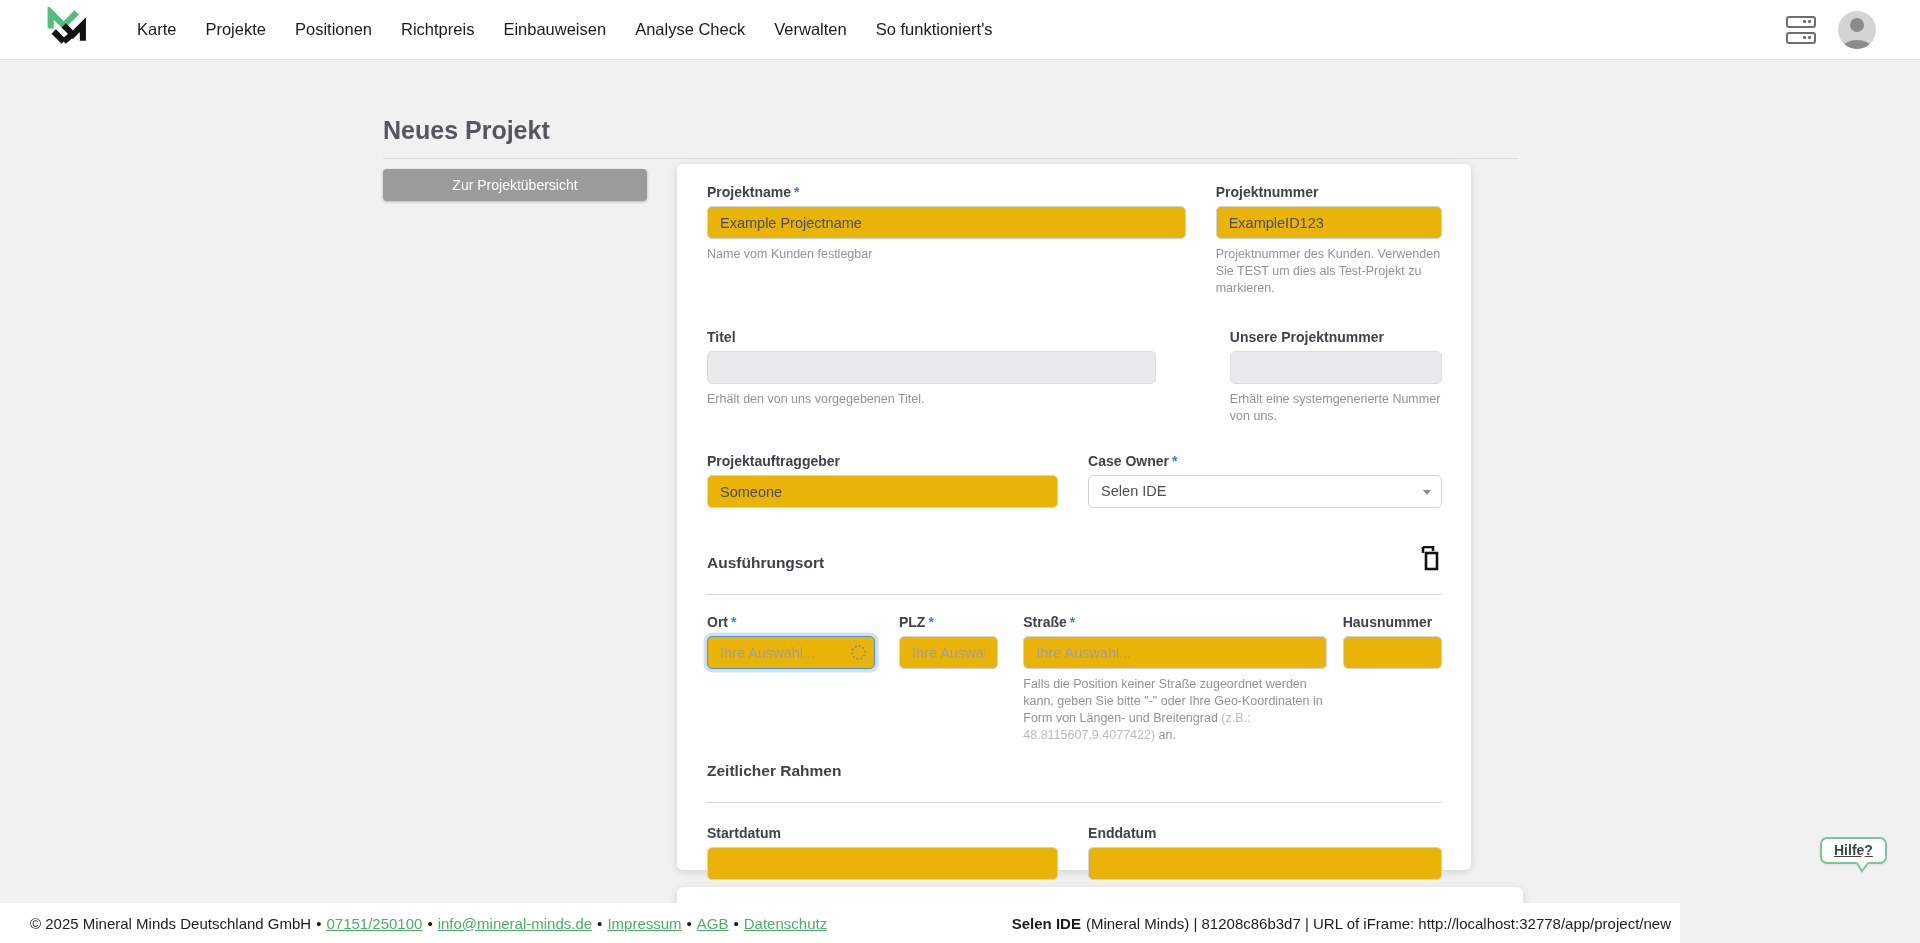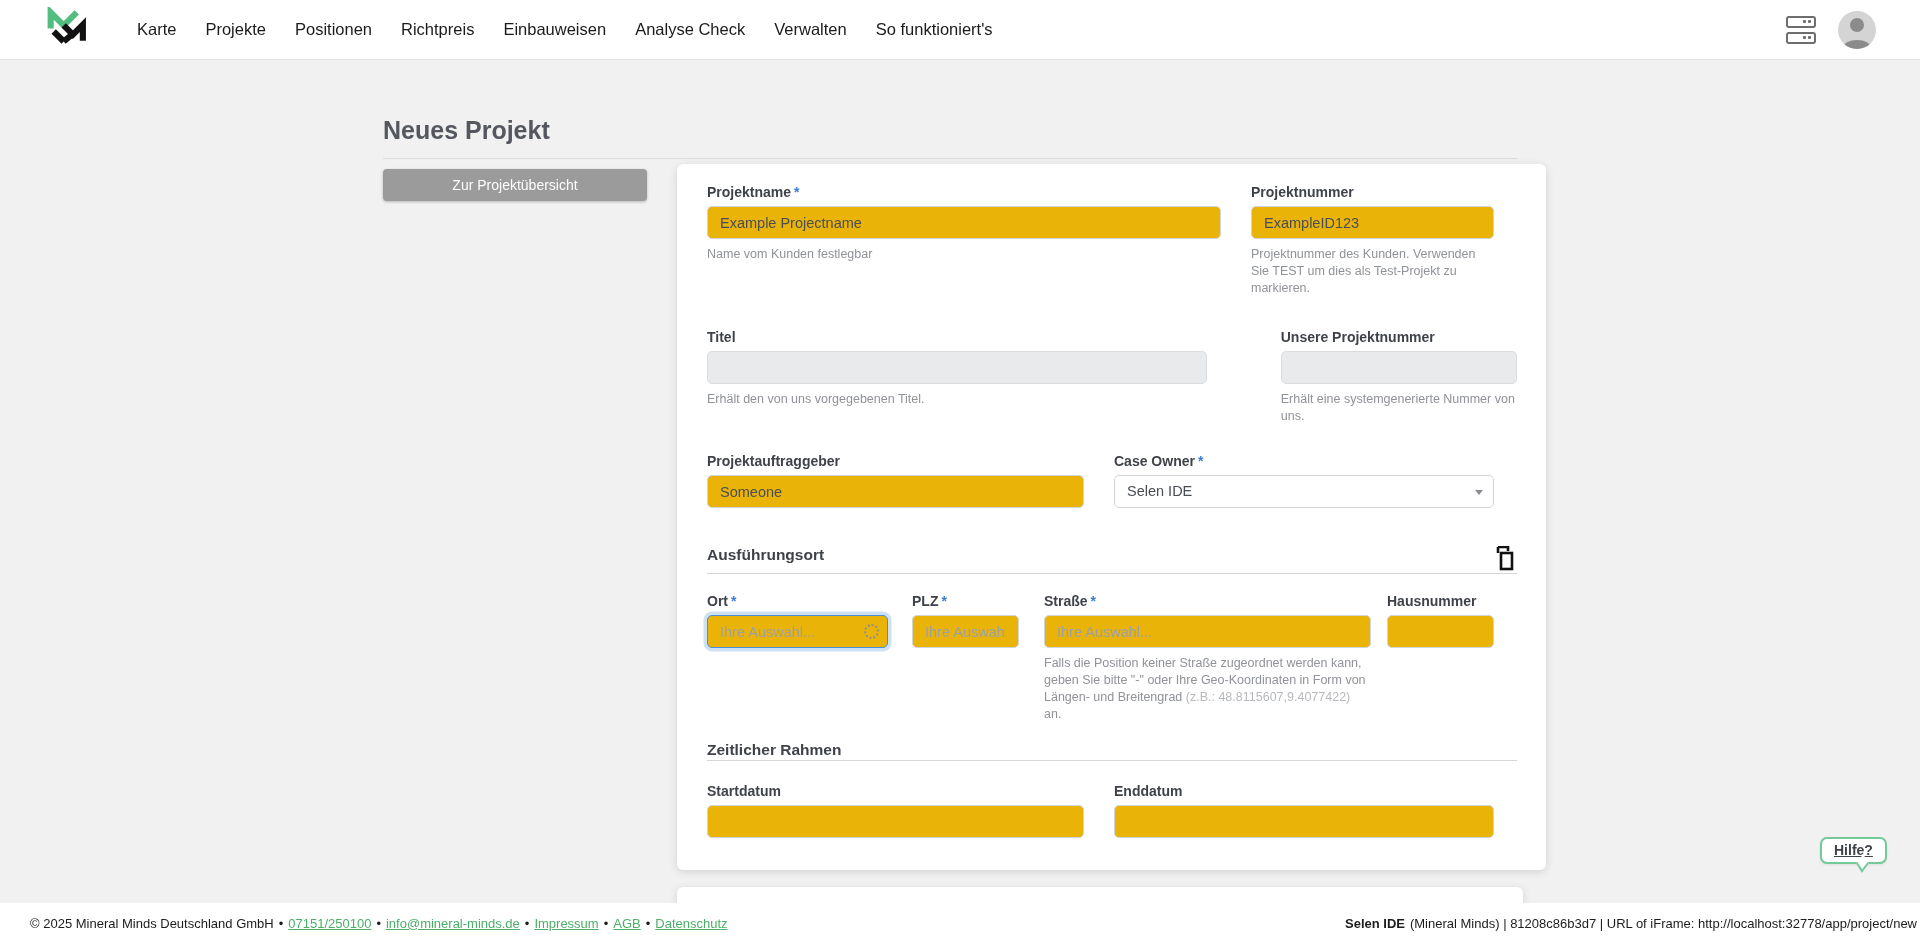--- a/index.html
+++ b/index.html
@@ -44,21 +44,21 @@
   }
   .back-button {
     position: absolute; left: 383px; top: 169px; width: 264px; height: 32px;
     background: #9b9b9b; color: #fdfdfd; font-size: 14px; font-family: inherit;
     border: none; border-radius: 4px; cursor: pointer;
     box-shadow: 0 1px 3px rgba(0,0,0,0.25); text-align: center; line-height: 32px;
   }
 
   
   .card {
-    position: absolute; left: 677px; top: 164px; width: 869px; height: 706px;
+    position: absolute; left: 677px; top: 164px; width: 794px; height: 706px;
     background: #ffffff; border-radius: 6px;
     box-shadow: 0 2px 8px rgba(0,0,0,0.13);
     padding: 20px 29px 29px 30px; z-index: 5;
   }
   .card-stub {
     position: absolute; left: 677px; top: 887px; width: 846px; height: 50px;
     background: #ffffff; border-radius: 6px 6px 0 0;
     box-shadow: 0 2px 8px rgba(0,0,0,0.13); z-index: 4;
   }
 
@@ -91,22 +91,22 @@
   .select-box {
     position: relative; width: 100%; height: 33px; border: 1px solid #cfd4d9; border-radius: 5px;
     background: #ffffff; padding: 0 26px 0 12px; font-size: 14.5px; color: #4a4e53;
     line-height: 31px; cursor: pointer;
   }
   .select-arrow {
     position: absolute; right: 10px; top: 14px; width: 0; height: 0;
     border-left: 4px solid transparent; border-right: 4px solid transparent; border-top: 5px solid #8a8d91;
   }
 
-  .section-head { display: flex; align-items: flex-start; justify-content: space-between;
-    border-bottom: 1px solid #d6d6d6; padding-bottom: 1px; margin-bottom: 19px; gap: 29px; }
+  .section-head { display: flex; align-items: flex-end; justify-content: space-between;
+    border-bottom: 1px solid #d6d6d6; padding-bottom: 22px; margin-bottom: 19px; gap: 29px; }
   .section-head-2 { margin-bottom: 22px; }
   .section-title { font-size: 15.5px; font-weight: 700; color: #3f4349; }
   .copy-btn { width: 24px; height: 26px; cursor: pointer; background: none; border: none; padding: 0; }
 
   .input-wrap { position: relative; }
   .input-focus {
     border: 1px solid #4a90d9;
     box-shadow: 0 0 0 3.5px rgba(77,144,216,0.28);
   }
   .spinner {
@@ -122,23 +122,23 @@
     cursor: pointer; box-shadow: 0 1px 3px rgba(0,0,0,0.08); text-decoration: underline;
   }
   .help-tail {
     position: absolute; left: 56%; bottom: -7px; width: 11px; height: 11px;
     background: #ffffff; border-right: 2px solid #74ca96; border-bottom: 2px solid #74ca96;
     transform: rotate(58deg) skewX(20deg);
   }
 
   
   .footer {
-    position: absolute; left: 0; bottom: 0; width: 1920px; height: 40px;
+    position: absolute; left: 0; bottom: 0; width: 1680px; height: 40px;
     background: #ffffff; display: flex; align-items: center; justify-content: space-between;
-    padding: 0 3px 0 30px; z-index: 25; font-size: 13px; color: #1c1c1c;
+    padding: 0 9px 0 30px; z-index: 25; font-size: 15px; color: #1c1c1c;
   }
   .footer-left, .footer-right { display: flex; align-items: center; gap: 5px; white-space: nowrap; }
   .footer a { color: #4cae68; text-decoration: underline; cursor: pointer; }
   .sep { color: #1c1c1c; }
   .footer-user { font-weight: 700; }
 </style>
 </head>
 <body>
 
 <header class="navbar">

